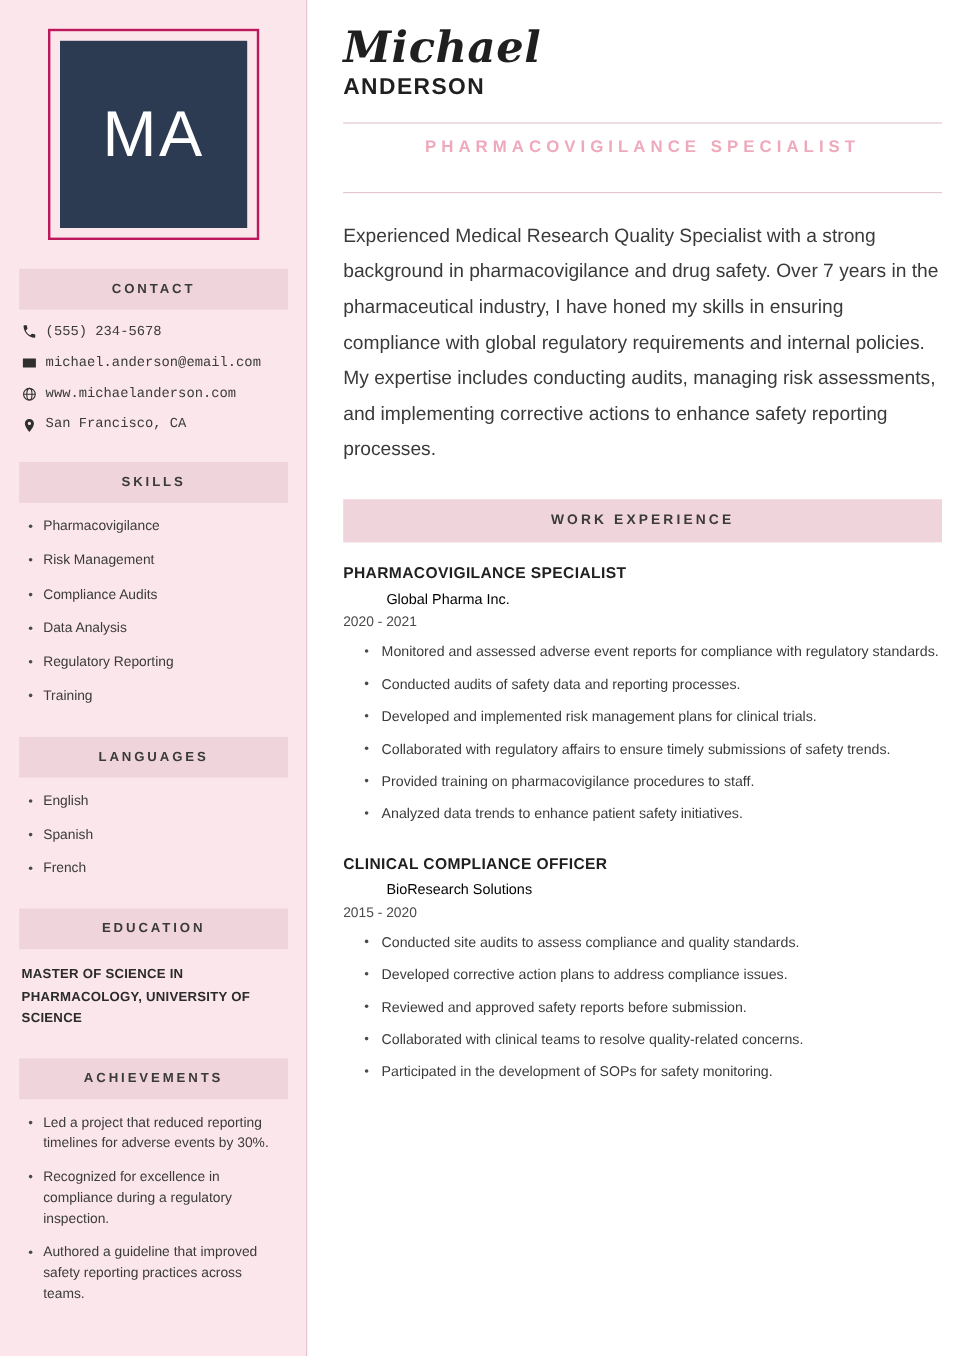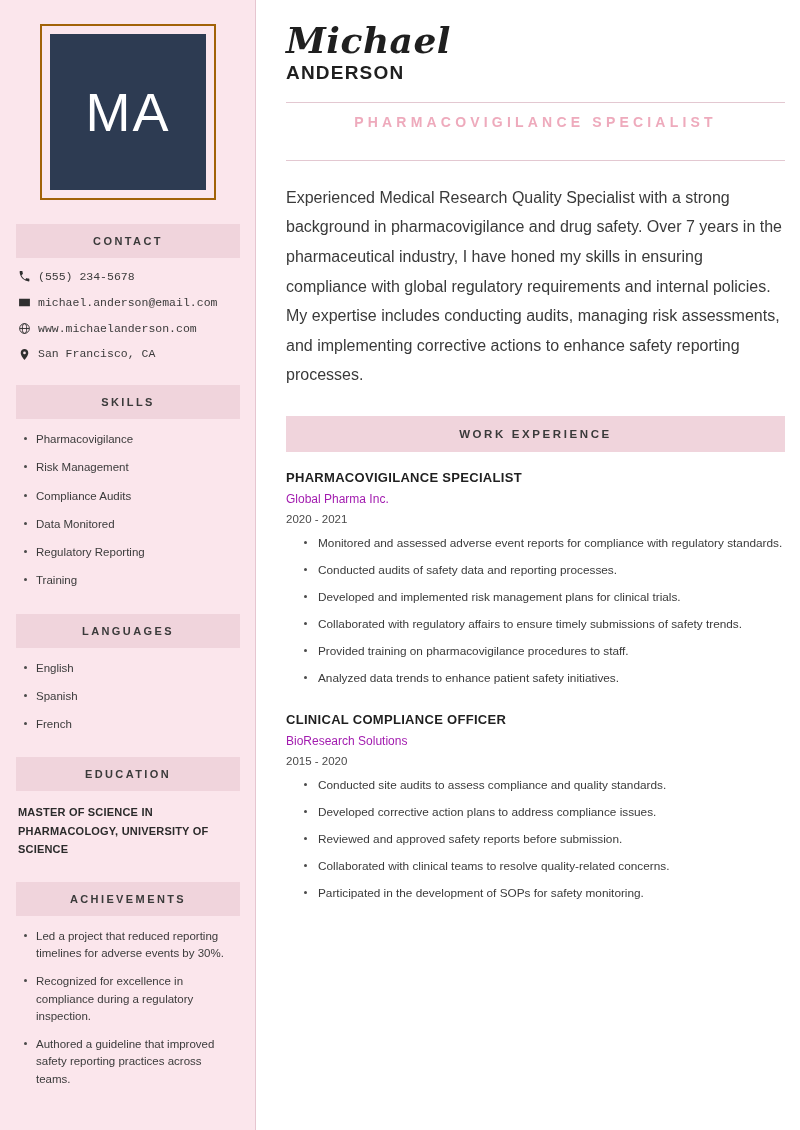--- a/index.html
+++ b/index.html
@@ -31,21 +31,21 @@
     position: absolute;
     top: 0; right: 0;
     width: 1px; height: 100%;
     background: #e6c6d0;
   }
 
   .monogram-outer {
     width: 176px;
     height: 176px;
     margin: 8px auto 0 auto;
-    border: 2px solid #a16207;
+    border: 2px solid #be185d;
     padding: 8px;
     background: #fbe6ec;
   }
   .monogram-inner {
     width: 100%;
     height: 100%;
     background: #2d3b52;
     color: #ffffff;
     display: flex;
     align-items: center;
@@ -170,22 +170,23 @@
   }
 
   .role-title {
     font-size: 13px;
     font-weight: bold;
     color: #1f1f1f;
     letter-spacing: 0.3px;
   }
   .role-company {
     font-size: 12px;
-    color: #a21caf;
+    color: #000000;
     margin-top: 7px;
+    margin-left: 36px;
   }
   .role-dates {
     font-size: 11.5px;
     color: #4a4a4a;
     margin-top: 7px;
   }
   .duties {
     list-style: none;
     margin: 10px 0 0 0;
     padding: 0 0 0 18px;
@@ -256,21 +257,21 @@
         </span>
         <span>San Francisco, CA</span>
       </li>
     </ul>
 
     <div class="side-heading">SKILLS</div>
     <ul class="bullets">
       <li>Pharmacovigilance</li>
       <li>Risk Management</li>
       <li>Compliance Audits</li>
-      <li>Data Monitored</li>
+      <li>Data Analysis</li>
       <li>Regulatory Reporting</li>
       <li>Training</li>
     </ul>
 
     <div class="side-heading">LANGUAGES</div>
     <ul class="bullets">
       <li>English</li>
       <li>Spanish</li>
       <li>French</li>
     </ul>

